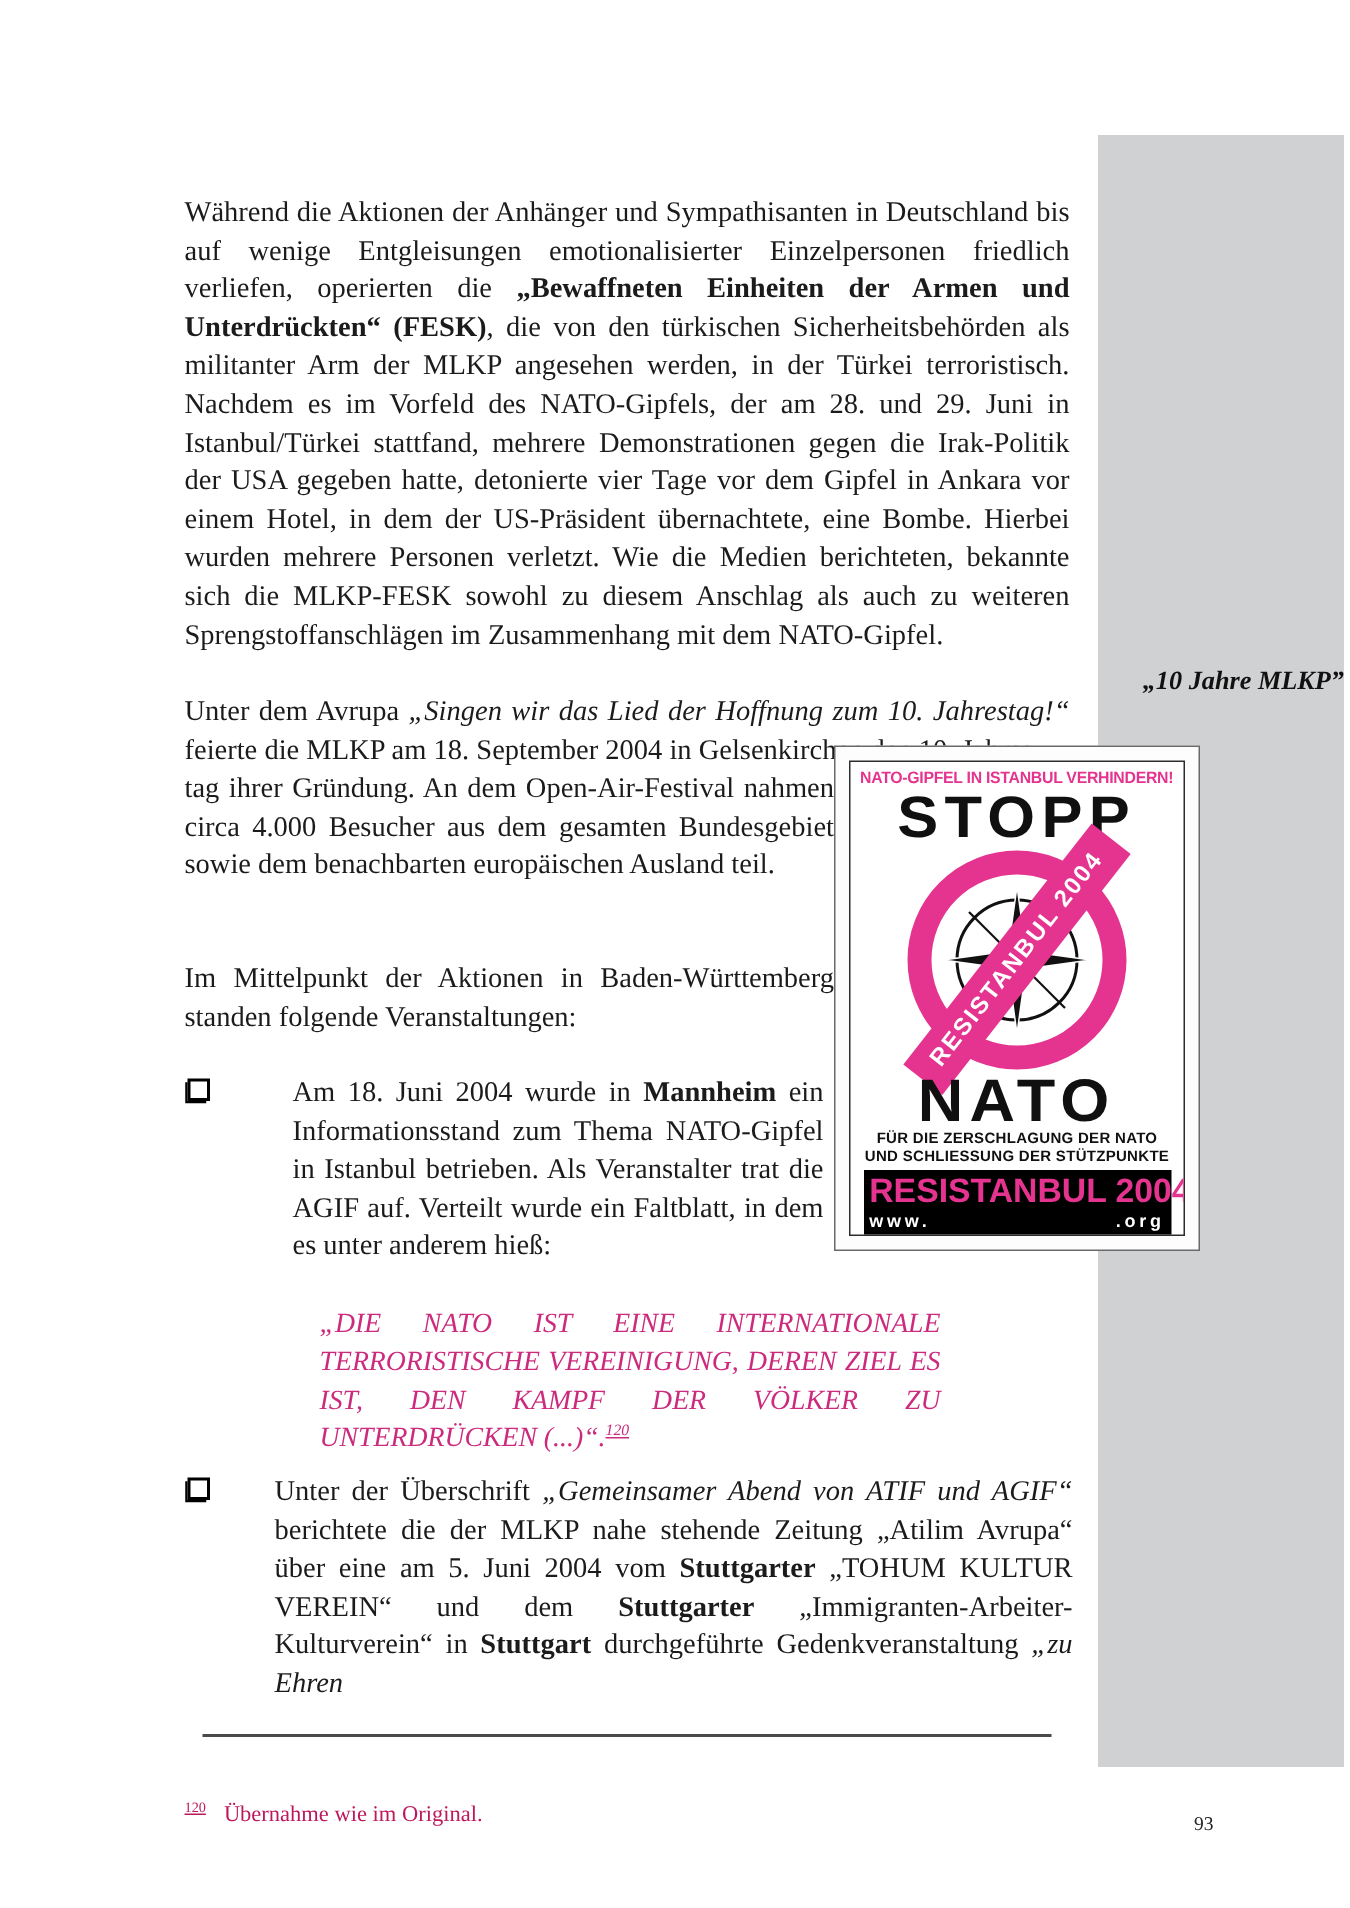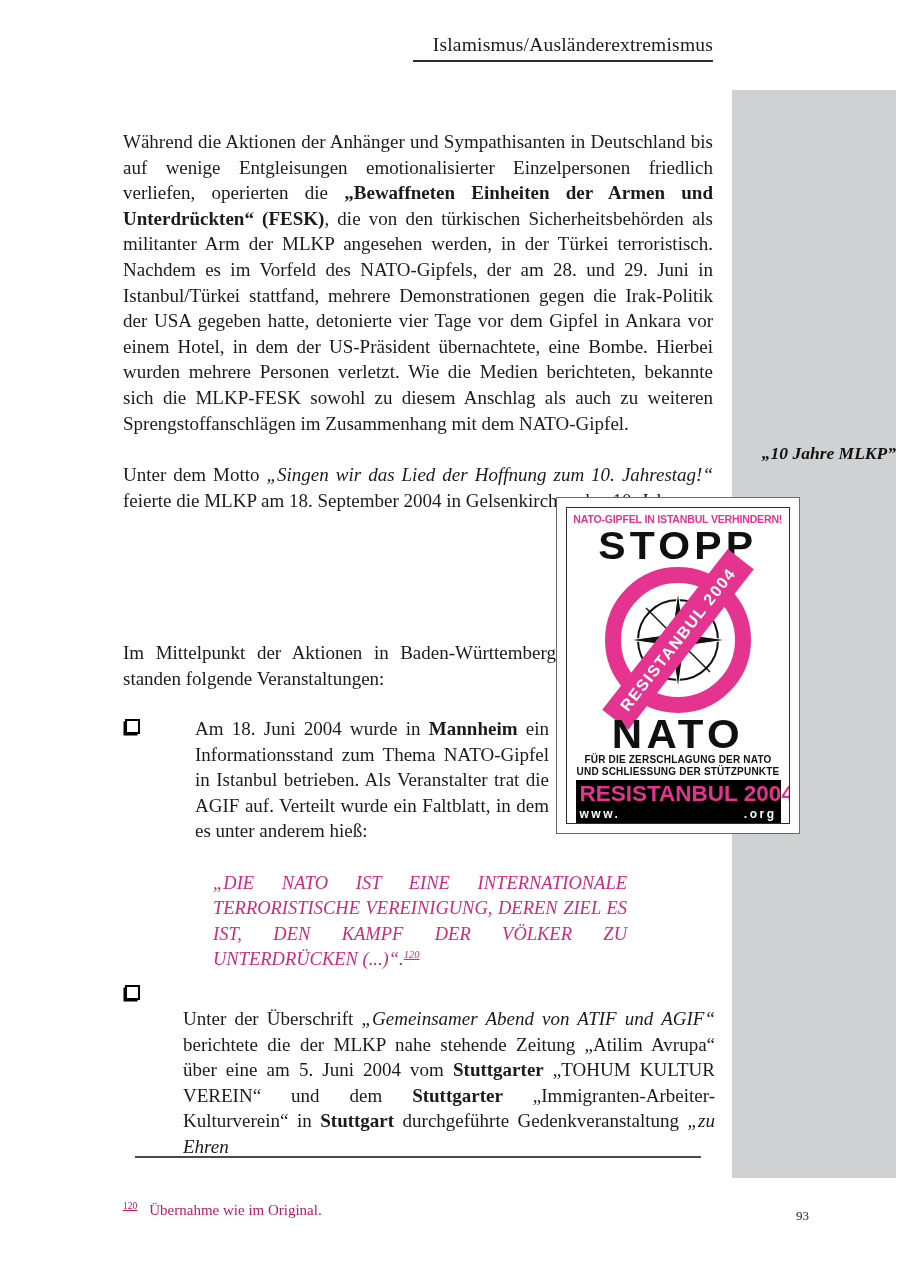--- a/index.html
+++ b/index.html
@@ -26,21 +26,21 @@
   #p2b{top:494px;width:433px;}
   #p3{top:621px;width:433px;}
   .bullet-row{position:absolute;left:125px;display:flex;align-items:flex-start;}
   #bullet1{top:716px;width:424px;gap:12px;}
   #bullet2{top:982px;width:592px;}
   .bullet-cell{width:58px;flex:0 0 58px;padding-top:3px;}
   .bullet-box{display:inline-block;width:11px;height:11px;border:2px solid #000;
     box-shadow:-2px 2px 0 -0.5px #000;background:#fff;}
   .bullet-text{flex:1 1 auto;text-align:justify;font-size:19px;line-height:25.6px;}
   #bullet1 .bullet-text{max-width:362px;}
-  #bullet2 .bullet-text{max-width:532px;margin-top:24px;}
+  #bullet2 .bullet-text{max-width:532px;}
 
   
   .quote{position:absolute;left:213px;top:852px;width:414px;color:#cc2b7d;
     font-style:italic;font-size:18.5px;line-height:25.6px;text-align:justify;}
   .quote sup, .fn-marker{font-size:10.5px;vertical-align:super;line-height:0;text-decoration:underline;}
 
   
   .poster{position:absolute;left:556px;top:497px;width:244px;height:337px;
     background:#fdfdfd;border:1px solid #6a6a6a;box-sizing:border-box;padding:9px;z-index:5;}
   .poster-inner{width:100%;height:100%;border:1px solid #2d2d2d;box-sizing:border-box;
@@ -71,30 +71,30 @@
   .fn-rule{position:absolute;left:135px;top:1156px;width:566px;border-top:2px solid #4a4a4a;}
   .footnote{position:absolute;left:123px;top:1163px;font-size:15px;color:#be185d;margin-top:39px;}
   .footnote .fn-marker{margin-right:12px;font-size:9.5px;}
   .page-number{position:absolute;left:796px;top:1208px;font-size:13px;color:#222;}
 </style>
 </head>
 <body>
 
 <div class="page">
 
-  <div class="header-title">Islamismus/Ausländerextremismus</div>
 
   <div class="sidebar"></div>
 
   <div class="margin-note note1">„10 Jahre MLKP”</div>
 
 
   <p class="tb" id="p1"><span>Während die Aktionen der Anhänger und Sympathisanten in Deutschland bis auf wenige Entgleisungen emotionalisierter Einzelpersonen friedlich verliefen, operierten die </span><span class="b">„Bewaffneten Einheiten der Armen und Unterdrückten“ (FESK)</span><span>, die von den türkischen Sicherheitsbehörden als militanter Arm der MLKP angesehen werden, in der Türkei terroristisch. Nachdem es im Vorfeld des NATO-Gipfels, der am 28. und 29. Juni in Istanbul/Türkei stattfand, mehrere Demonstrationen gegen die Irak-Politik der USA gegeben hatte, detonierte vier Tage vor dem Gipfel in Ankara vor einem Hotel, in dem der US-Präsident übernachtete, eine Bombe. Hierbei wurden mehrere Personen verletzt. Wie die Medien berichteten, bekannte sich die MLKP-FESK sowohl zu diesem Anschlag als auch zu weiteren Sprengstoffanschlägen im Zusammenhang mit dem NATO-Gipfel.</span></p>
 
-  <p class="tb" id="p2a"><span>Unter dem Motto </span><span class="i">„Singen wir das Lied der Hoffnung zum 10. Jahrestag!“</span><span> feierte die MLKP am 18. September 2004 in Gelsenkirchen den 10. Jahres-</span></p>
+  <p class="tb" id="p2a"><span>Unter dem Avrupa </span><span class="i">„Singen wir das Lied der Hoffnung zum 10. Jahrestag!“</span><span> feierte die MLKP am 18. September 2004 in Gelsenkirchen den 10. Jahres-</span></p>
+  <p class="tb" id="p2b">tag ihrer Gründung. An dem Open-Air-Festival nahmen circa 4.000 Besucher aus dem gesamten Bundesgebiet sowie dem benachbarten europäischen Ausland teil.</p>
 
   <p class="tb" id="p3">Im Mittelpunkt der Aktionen in Baden-Württemberg standen folgende Veranstaltungen:</p>
 
   <div class="bullet-row" id="bullet1">
     <span class="bullet-cell"><span class="bullet-box"></span></span>
     <span class="bullet-text"><span>Am 18. Juni 2004 wurde in </span><span class="b">Mannheim</span><span> ein Informationsstand zum Thema NATO-Gipfel in Istanbul betrieben. Als Veranstalter trat die AGIF auf. Verteilt wurde ein Faltblatt, in dem es unter anderem hieß:</span></span>
   </div>
 
   <p class="quote"><span>„DIE NATO IST EINE INTERNATIONALE TERRORISTISCHE VEREINIGUNG, DEREN ZIEL ES IST, DEN KAMPF DER VÖLKER ZU UNTERDRÜCKEN (...)“.</span><sup>120</sup></p>
 

